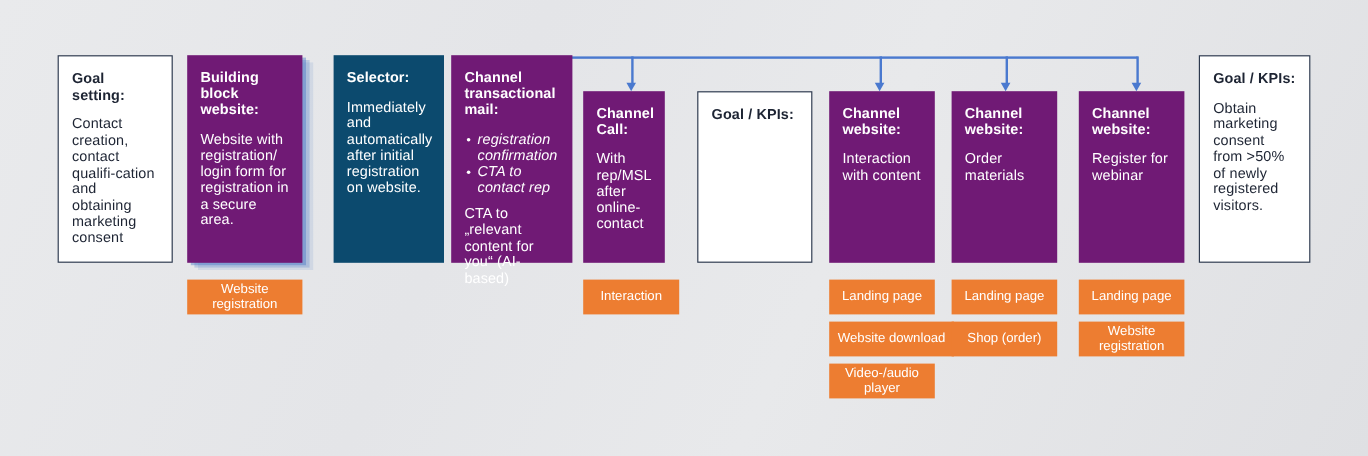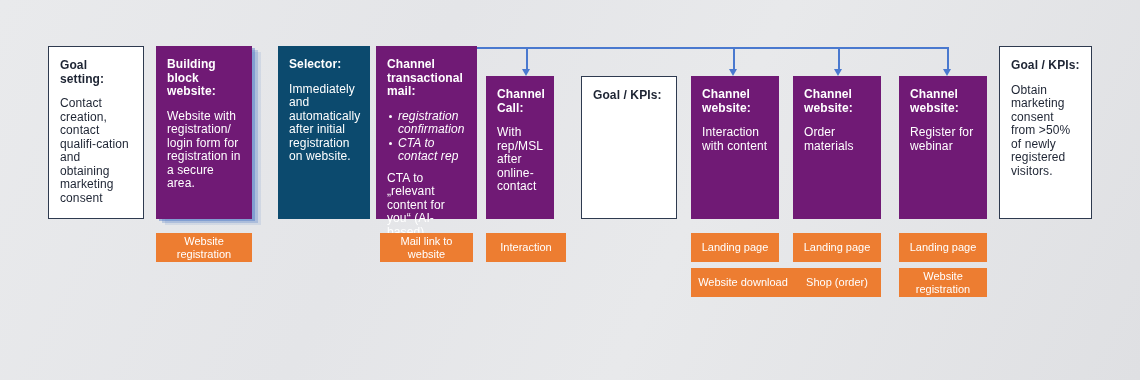--- a/index.html
+++ b/index.html
@@ -185,26 +185,26 @@
     <div class="bd">Register for webinar</div>
   </div>
 
   <div class="box box-white" style="left:999px; top:46px; width:93px; height:173px;">
     <div class="hd">Goal / KPIs:</div>
     <div class="bd">Obtain marketing consent from &gt;50% of newly registered visitors.</div>
   </div>
 
   <div class="tag" style="left:156px; top:233px; width:96px; height:29px;">Website registration</div>
 
-  <div class="tag" style="left:380px; top:233px; width:93px; height:29px;">Mail link to website</div>
 
   <div class="tag" style="left:486px; top:233px; width:80px; height:29px;">Interaction</div>
 
   <div class="tag" style="left:691px; top:233px; width:88px; height:29px;">Landing page</div>
   <div class="tag" style="left:793px; top:233px; width:88px; height:29px;">Landing page</div>
   <div class="tag" style="left:899px; top:233px; width:88px; height:29px;">Landing page</div>
 
   <div class="tag" style="left:691px; top:268px; width:104px; height:29px;">Website download</div>
   <div class="tag" style="left:793px; top:268px; width:88px; height:29px;">Shop (order)</div>
   <div class="tag" style="left:899px; top:268px; width:88px; height:29px;">Website registration</div>
 
+  <div class="tag" style="left:691px; top:303px; width:88px; height:29px;">Video-/audio player</div>
 
 </div>
 
 </body></html>

